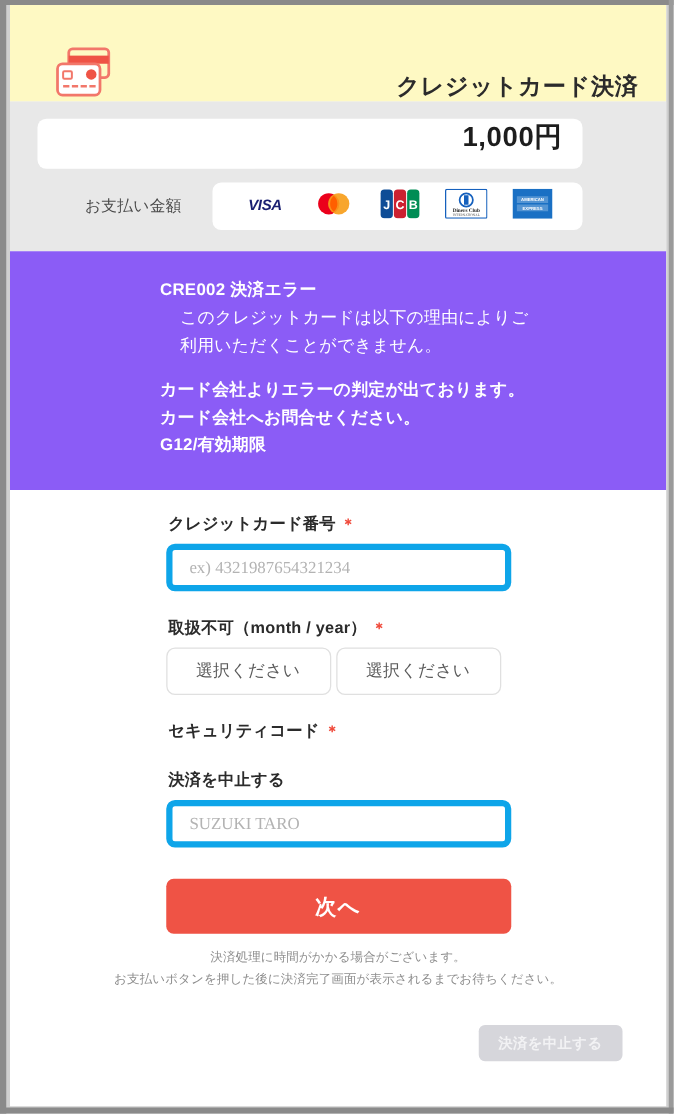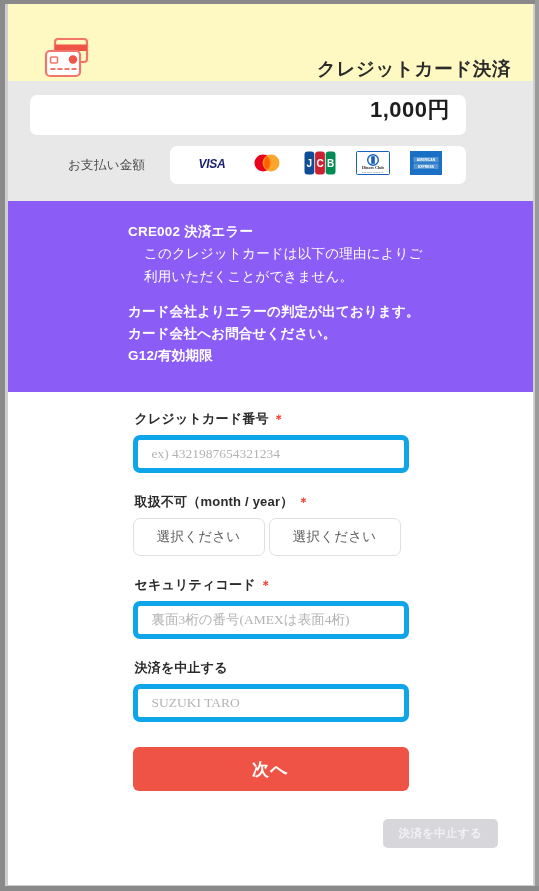--- a/index.html
+++ b/index.html
@@ -394,34 +394,37 @@
           </div>
         </div>
       </div>
 
       <div class="field-spacer"></div>
 
       <div class="field">
         <div class="field-label">
           <span>セキュリティコード</span><span class="req-star">＊</span>
         </div>
-        <input class="text-input" type="text" placeholder="裏面3桁の番号(AMEXは表面4桁)" style="">
       </div>
 
       <div class="field-spacer"></div>
 
       <div class="field">
         <div class="field-label">決済を中止する</div>
         <input class="text-input" type="text" placeholder="SUZUKI TARO" style="">
       </div>
 
       <div class="submit-wrap">
         <button class="submit-button">次へ</button>
       </div>
 
+      <div class="notice">
+        <div>決済処理に時間がかかる場合がございます。</div>
+        <div>お支払いボタンを押した後に決済完了画面が表示されるまでお待ちください。</div>
+      </div>
 
       <div class="bottom-area">
         <button class="cancel-button">決済を中止する</button>
         
         
       </div>
 
     </div>
   </div>
 </div>

